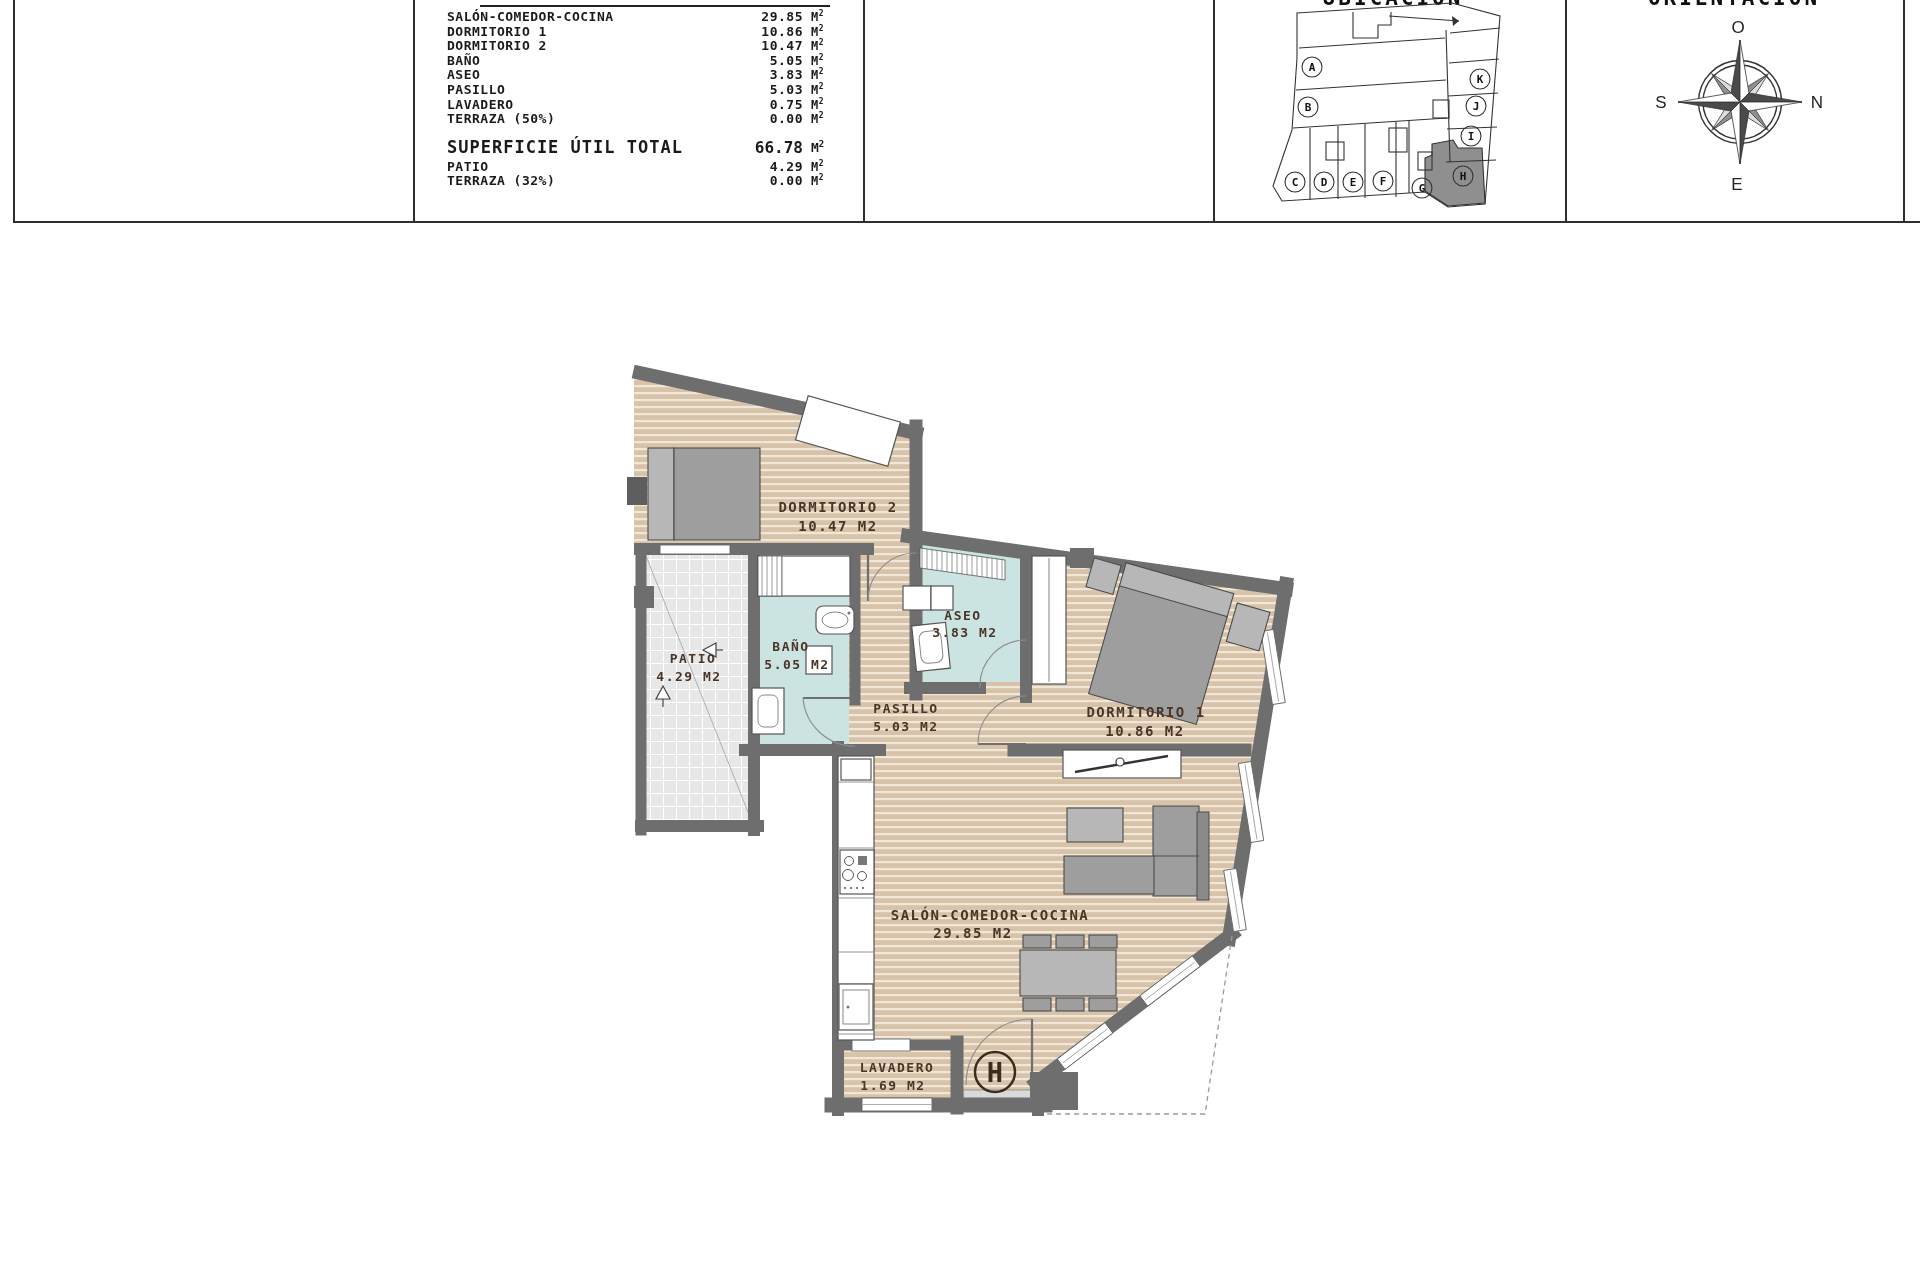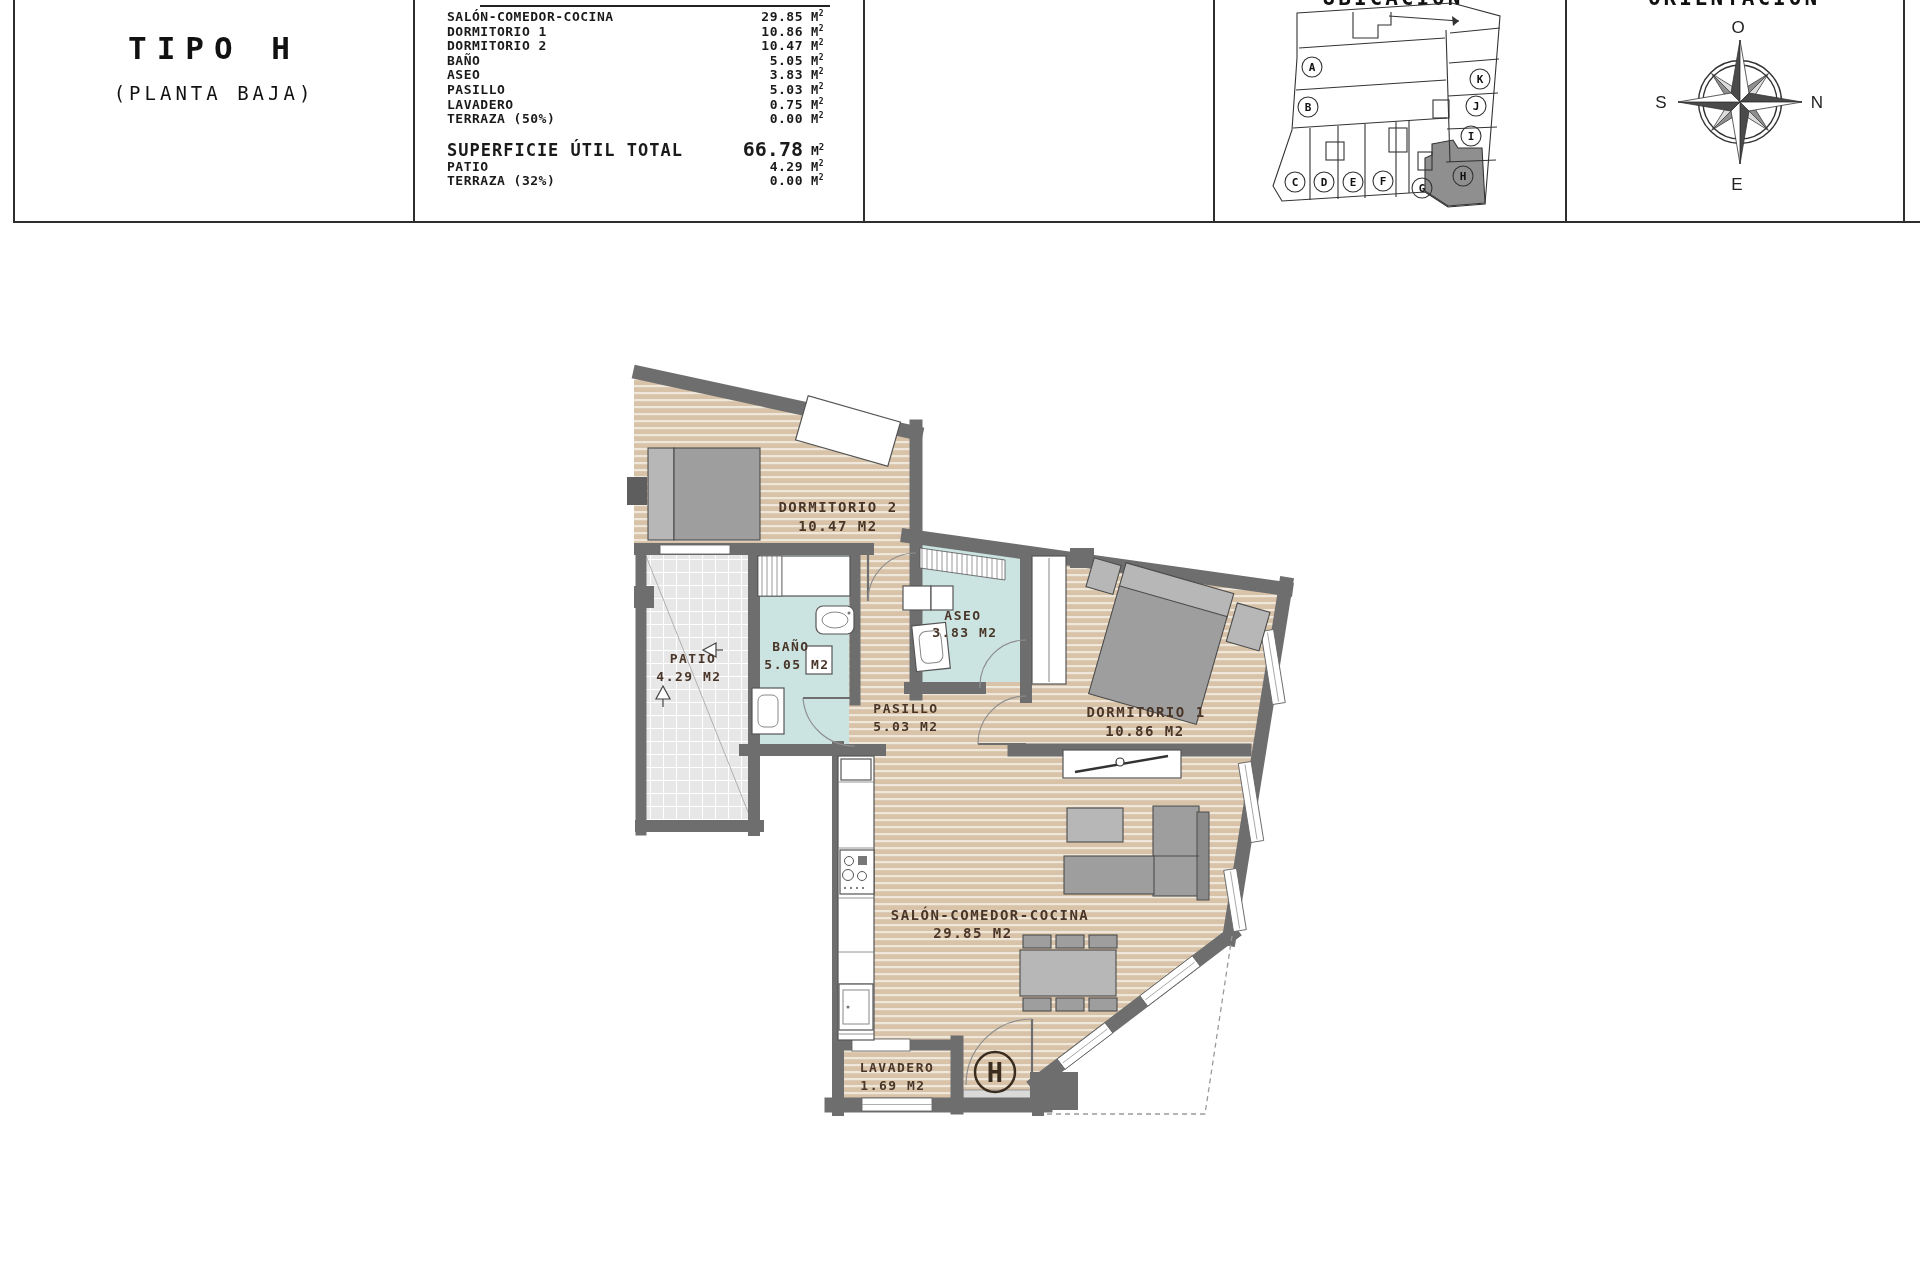--- a/index.html
+++ b/index.html
@@ -15,21 +15,21 @@
   .type-subtitle{margin-top:16px;font-size:19px;letter-spacing:4px;color:#111;}
   .rule-top{position:absolute;left:480px;top:5px;width:350px;height:2px;background:#222;}
   .area-table{position:absolute;left:447px;top:9px;width:398px;font-size:13px;font-weight:bold;}
   .arow{display:flex;align-items:baseline;height:14.6px;letter-spacing:0.5px;}
   .arow .lbl{flex:1;white-space:nowrap;}
   .arow .val{width:62px;text-align:right;}
   .arow .unit{width:34px;padding-left:8px;font-size:12px;}
   .arow .unit sup{font-size:8px;}
   .total-row{display:flex;align-items:baseline;margin-top:11px;height:22px;}
   .total-row .lbl{flex:1;font-size:17px;letter-spacing:1px;white-space:nowrap;}
-  .total-row .val{width:74px;text-align:right;font-size:20px;}
+  .total-row .val{width:74px;text-align:right;font-size:16px;}
   .total-row .unit{width:34px;padding-left:8px;font-size:13px;}
   .total-row .unit sup{font-size:9px;}
   .panel-svg{position:absolute;top:0;height:222px;}
   .map-line{stroke:#333;stroke-width:1.1;fill:none;}
   .unit-letter{font-size:11px;font-weight:bold;fill:#111;text-anchor:middle;}
   .panel-title{font-size:21px;font-weight:bold;letter-spacing:3px;fill:#111;text-anchor:middle;}
   .card-letter{font-size:17px;fill:#222;text-anchor:middle;font-family:"Liberation Sans",sans-serif;}
   
   .plan-svg{position:absolute;left:610px;top:350px;width:700px;height:790px;}
   .w{stroke:#6e6e6e;fill:none;stroke-linecap:square;}
@@ -50,24 +50,20 @@
 
   <div class="header">
     <div class="vr" style="left:13px"></div>
     <div class="vr" style="left:413px"></div>
     <div class="vr" style="left:863px"></div>
     <div class="vr" style="left:1213px"></div>
     <div class="vr" style="left:1565px"></div>
     <div class="vr" style="left:1903px"></div>
     <div class="hr-bottom"></div>
 
-    <div class="title-block">
-      <div class="type-title">TIPO H</div>
-      <div class="type-subtitle">(PLANTA BAJA)</div>
-    </div>
 
     <div class="rule-top"></div>
     <div class="area-table">
       <div class="arow">
           <span class="lbl">SALÓN-COMEDOR-COCINA</span>
           <span class="val">29.85</span>
           <span class="unit"><span>M</span><sup>2</sup></span>
         </div>
       <div class="arow">
           <span class="lbl">DORMITORIO 1</span>

